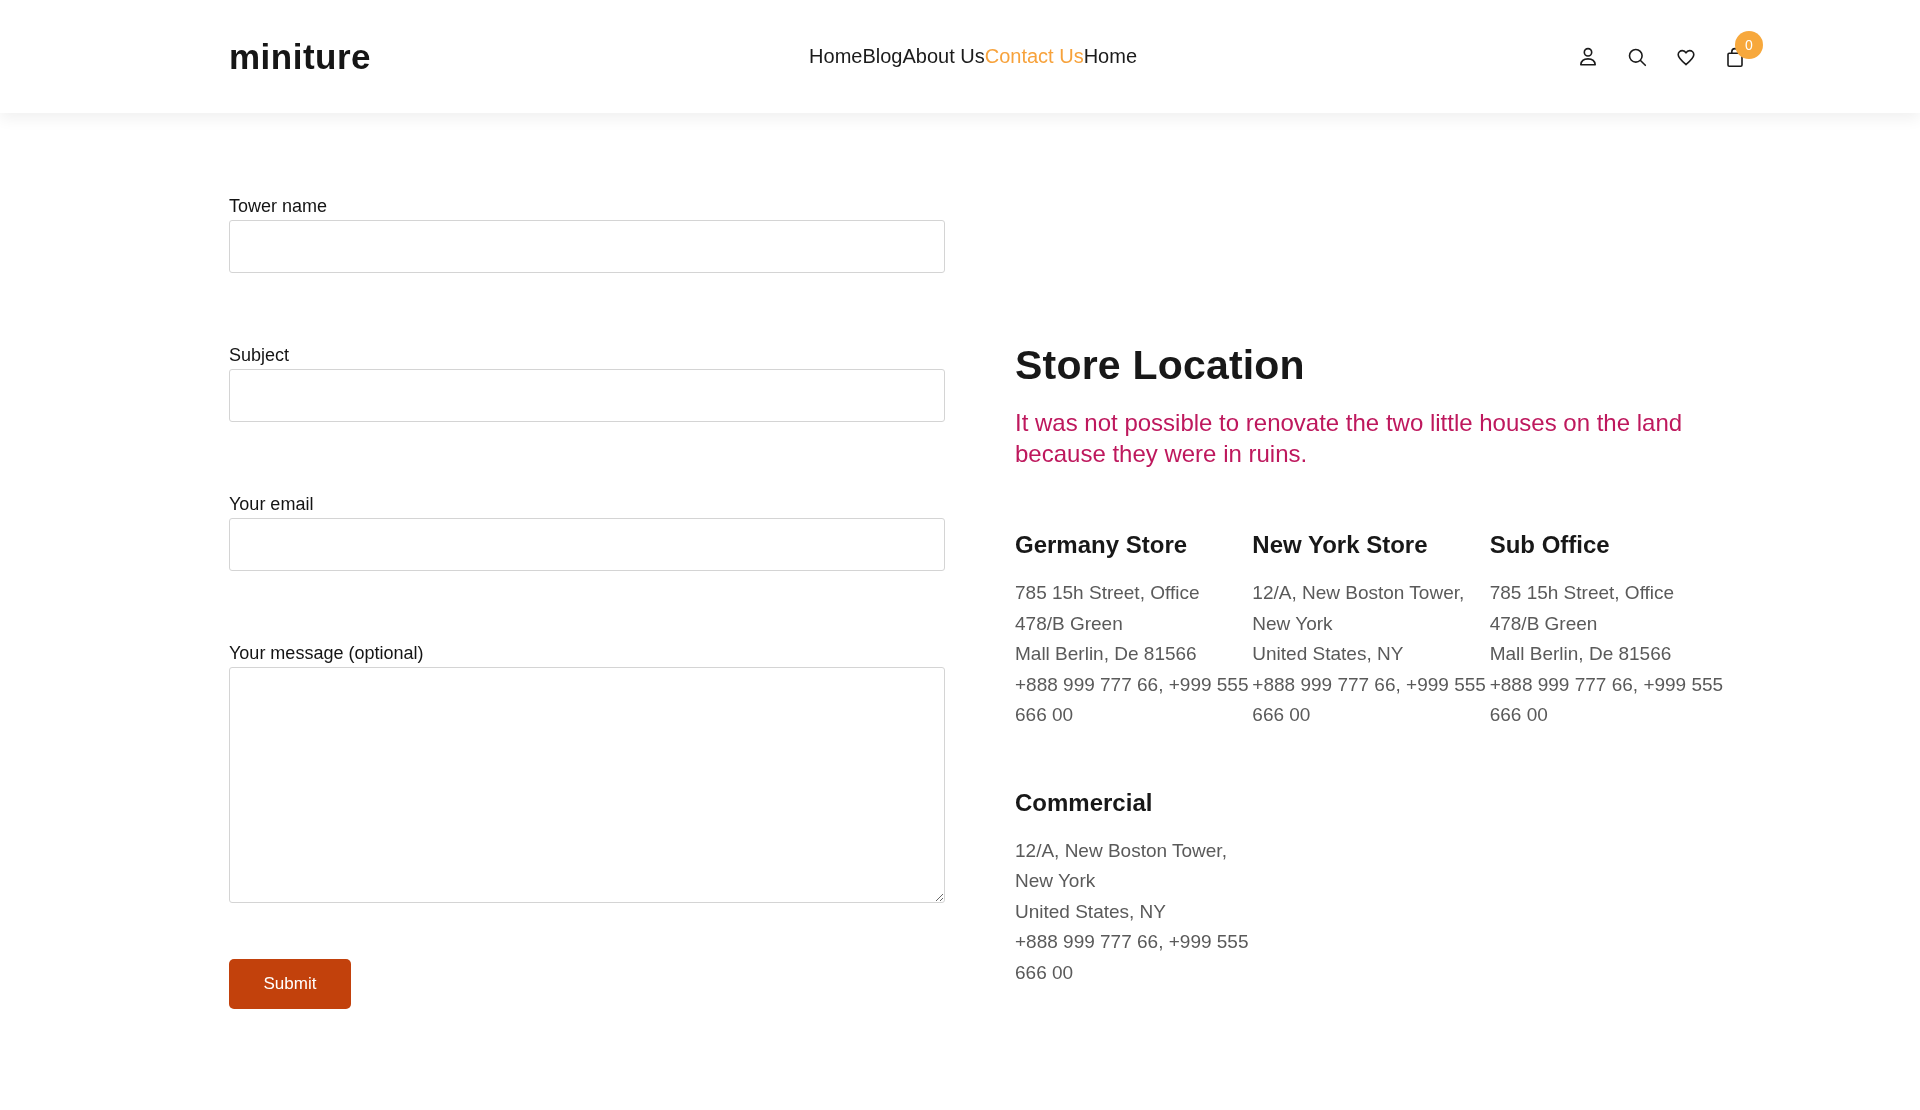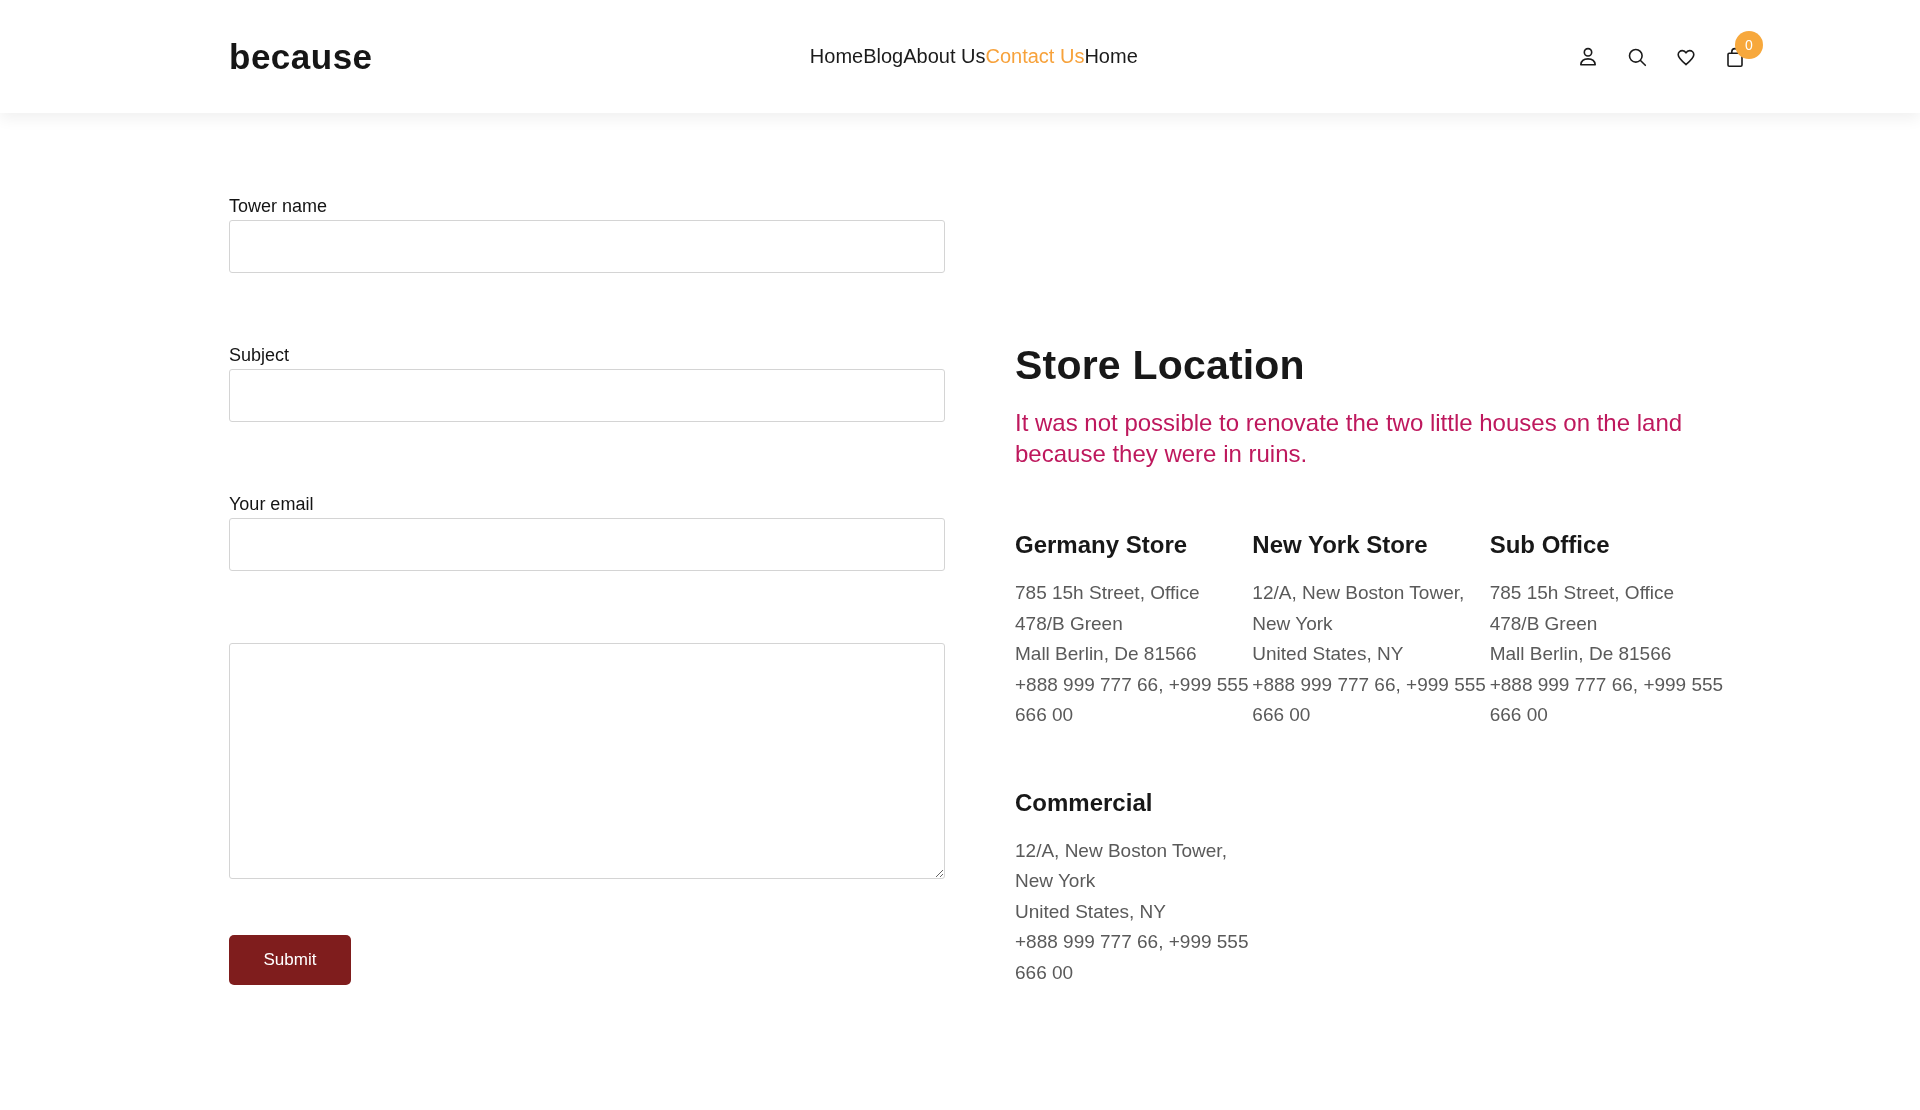--- a/index.html
+++ b/index.html
@@ -94,21 +94,21 @@
     color: #333;
     padding: 8px 12px;
     outline: none;
   }
   .text-input { height: 53px; }
   .text-area { height: 236px; resize: vertical; display: block; }
   .submit-btn {
     margin-top: 56px;
     width: 122px;
     height: 50px;
-    background: #7f1d1d;
+    background: #c2410c;
     color: #ffffff;
     border: none;
     border-radius: 5px;
     font-family: "Liberation Sans", sans-serif;
     font-size: 17px;
     cursor: pointer;
   }
 
   
   .store-title {
@@ -146,21 +146,21 @@
   .store-phone {
     font-size: 19px;
     line-height: 30.5px;
     color: #5a5a5a;
   }
 </style>
 </head>
 <body>
 
 <header class="header">
-  <a class="logo">because</a>
+  <a class="logo">miniture</a>
 
   <nav class="nav">
     <a class="nav-item">Home</a>
     <a class="nav-item">Blog</a>
     <a class="nav-item">About Us</a>
     <a class="nav-item active">Contact Us</a>
     <a class="nav-item">Home</a>
   </nav>
 
   <div class="header-icons">
@@ -203,20 +203,21 @@
       <label class="field-label">Subject</label>
       <input class="text-input" type="text" placeholder="" style="">
     </div>
 
     <div class="field">
       <label class="field-label">Your email</label>
       <input class="text-input" type="text" placeholder="" style="">
     </div>
 
     <div class="field" style="margin-bottom:0;">
+      <label class="field-label">Your message (optional)</label>
       <textarea class="text-area" placeholder="" style=""></textarea>
     </div>
 
     <button class="submit-btn">Submit</button>
   </section>
 
   <section class="store-col">
     <h1 class="store-title">Store Location</h1>
     <p class="store-desc">It was not possible to renovate the two little houses on the land because they were in ruins.</p>
 

